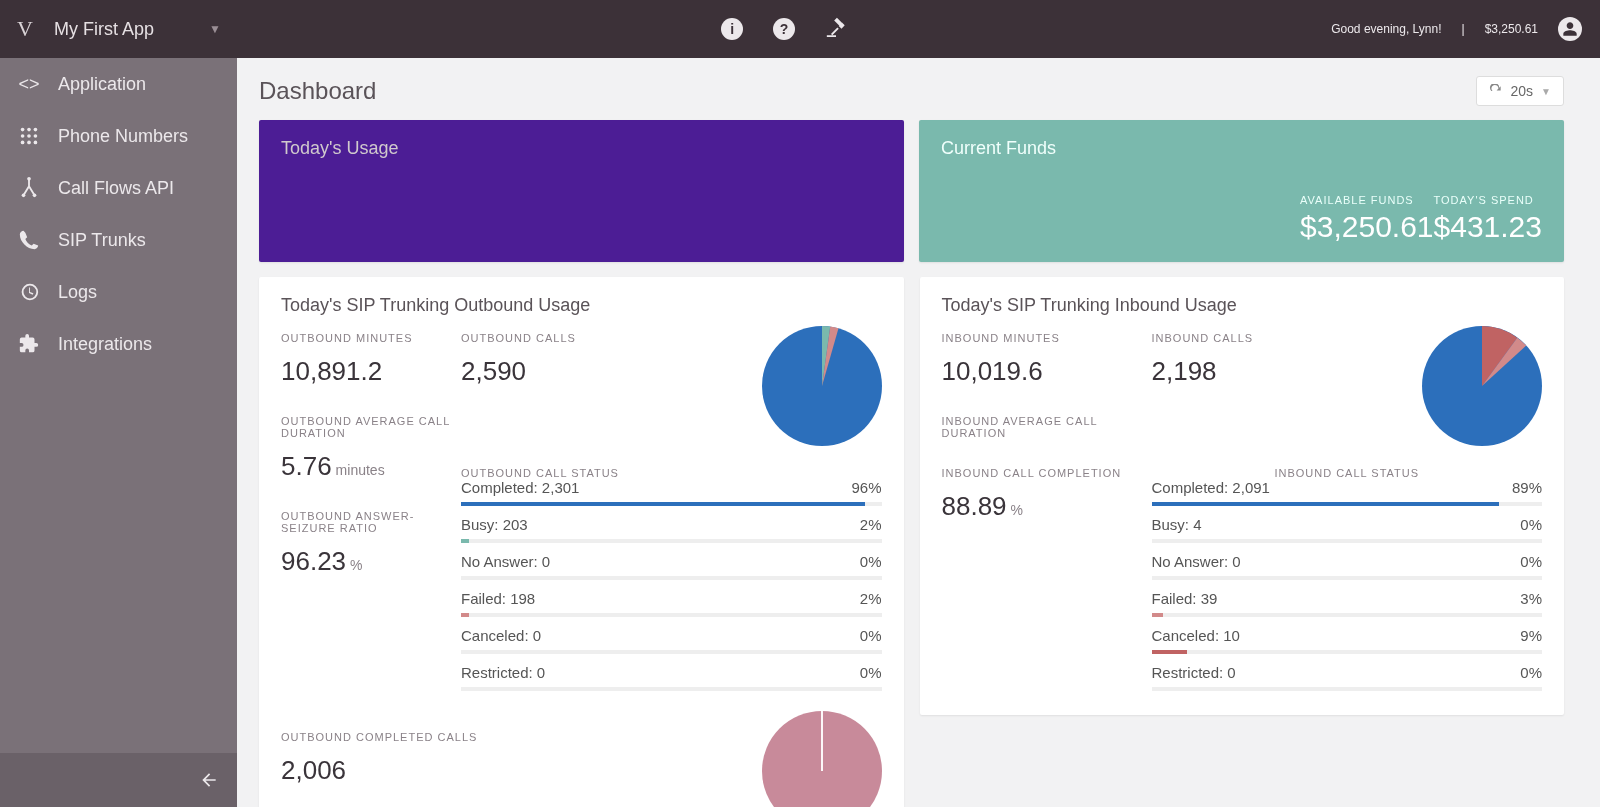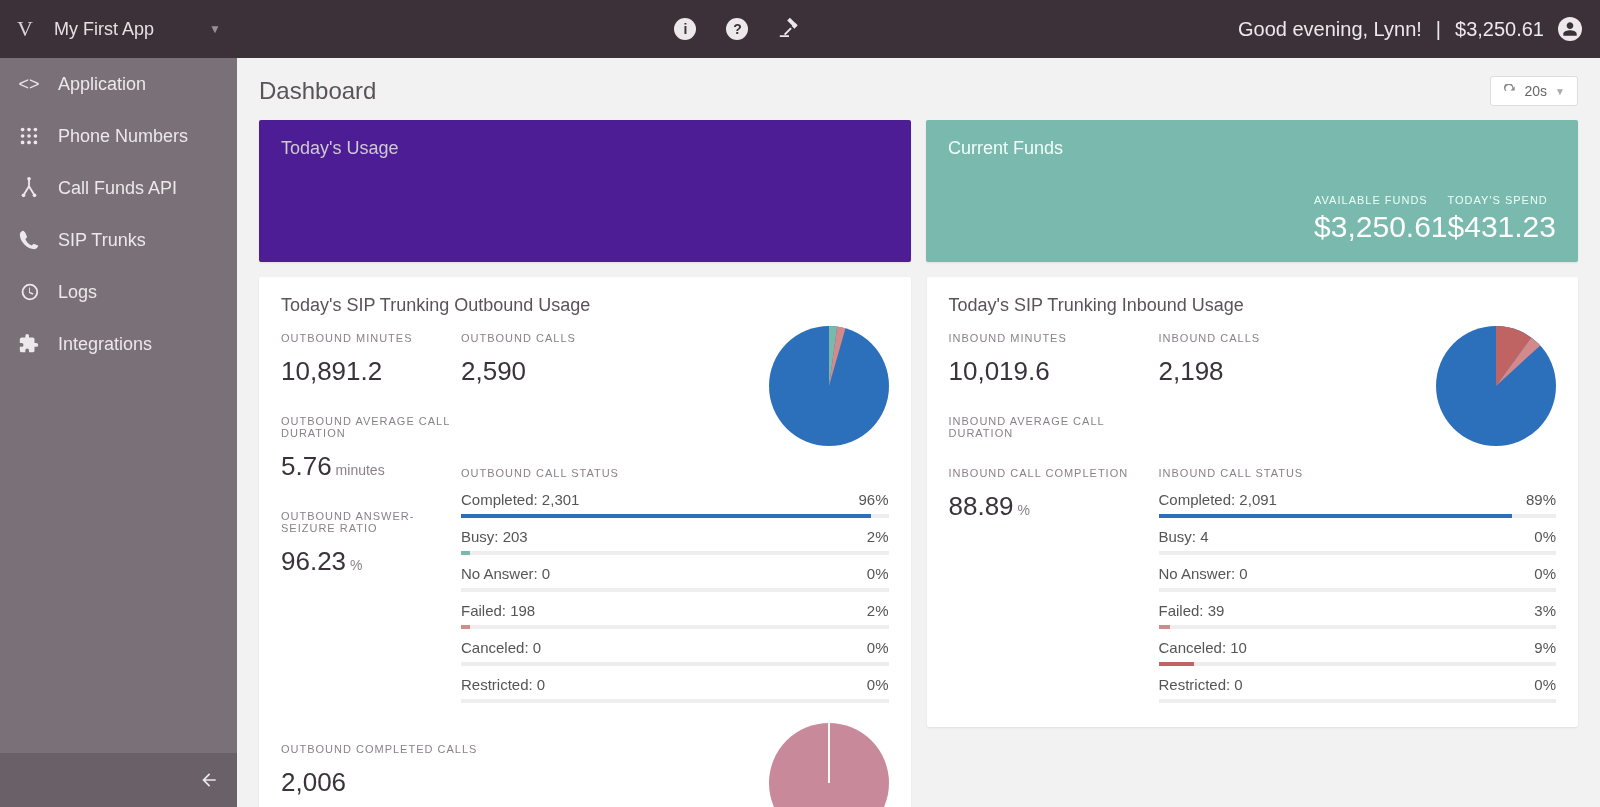--- a/index.html
+++ b/index.html
@@ -8,32 +8,32 @@
 
   
   .topbar { height:58px; background:#3c3138; display:flex; align-items:center; color:#e6e0e3; }
   .logo-cell { width:50px; display:flex; align-items:center; justify-content:center; font-family:serif; font-size:22px; color:#d8d2d5; }
   .app-select { width:187px; height:58px; display:flex; align-items:center; font-size:18px; color:#e6e0e3; padding-left:4px; cursor:pointer; }
   .app-select .chev { margin-left:auto; margin-right:16px; font-size:12px; color:#9a8e95; }
   .top-spacer { flex:1; }
   .top-icons { display:flex; gap:30px; align-items:center; }
   .icon-circle { width:22px; height:22px; border-radius:50%; background:#ece8eb; color:#3c3138; display:flex; align-items:center; justify-content:center; font-weight:bold; font-size:14px; cursor:pointer; }
   .gavel-icon svg { fill:#ece8eb; }
-  .greeting { margin-left:auto; margin-right:18px; display:flex; align-items:center; gap:14px; font-size:20px; color:#ece8eb; }
+  .greeting { margin-left:auto; margin-right:18px; display:flex; align-items:center; gap:20px; font-size:12px; color:#ece8eb; }
   .avatar-circle { width:24px; height:24px; border-radius:50%; background:#ece8eb; color:#3c3138; display:flex; align-items:center; justify-content:center; font-size:16px; cursor:pointer; }
 
   
   .sidebar { position:absolute; top:58px; left:0; width:237px; bottom:0; background:#7a7178; color:#ece8eb; }
   .side-item { display:flex; align-items:center; height:52px; padding-left:18px; font-size:18px; cursor:pointer; }
   .side-item svg, .side-item .side-glyph { width:22px; margin-right:18px; fill:#ece8eb; color:#ece8eb; text-align:center; font-size:18px; }
   .side-footer { position:absolute; bottom:0; left:0; right:0; height:54px; background:#6a6168; display:flex; align-items:center; justify-content:flex-end; padding-right:18px; cursor:pointer; }
   .side-footer svg { fill:#ece8eb; }
 
   
-  .main { position:absolute; top:58px; left:237px; right:0; bottom:0; overflow:hidden; padding:18px 22px 0 22px; }
+  .main { position:absolute; top:58px; left:237px; right:0; bottom:0; overflow:hidden; padding:18px 36px 0 22px; }
   .page-head { display:flex; align-items:center; margin-bottom:14px; }
   .page-title { font-size:24px; color:#5a5358; }
   .refresh-select { margin-left:auto; border:1px solid #ddd; border-radius:3px; background:#fff; padding:6px 12px; display:flex; align-items:center; gap:8px; font-size:14px; color:#666; cursor:pointer; }
 
   .row-top { display:flex; gap:15px; margin-bottom:15px; }
   .card { border-radius:2px; box-shadow:0 1px 2px rgba(0,0,0,0.08); }
   .card-dark { background:#4c1d95; color:#ece8eb; flex:1; padding:18px 22px; }
   .card-teal { background:#7ab9ad; color:#fff; flex:1; padding:18px 22px; }
   .card-title { font-size:18px; margin-bottom:10px; }
   .card-dark .card-title { color:#d0c9cd; }
@@ -54,21 +54,21 @@
   .mid-metrics { flex:1; }
   .metric-label { font-size:11px; letter-spacing:1px; color:#8a8288; text-transform:uppercase; margin-top:6px; }
   .metric-value { font-size:26px; color:#3a343a; margin-top:12px; }
   .metric-value .unit { font-size:14px; color:#8a8288; margin-left:4px; }
   .col-gap { height:22px; }
 
   .pie-wrap { position:absolute; right:0; top:0; width:120px; height:120px; }
   svg.pie { width:120px; height:120px; }
 
   .status-block { margin-top:12px; }
-  .status-title { font-size:11px; letter-spacing:1px; color:#8a8288; text-transform:uppercase; margin-bottom:12px; }
+  .status-title { font-size:11px; letter-spacing:1px; color:#8a8288; text-transform:uppercase; }
   .status-row { display:flex; justify-content:space-between; font-size:15px; color:#555; margin-top:10px; }
   .status-row:first-of-type { margin-top:0; }
   .pbar { height:4px; background:#eee; margin-top:6px; position:relative; }
   .pbar .fill { position:absolute; top:0; left:0; bottom:0; }
   .c-blue { background:#2c6fbb; }
   .c-teal { background:#7ab9ad; }
   .c-gray { background:#ccc; }
   .c-red { background:#d28a8a; }
   .c-dred { background:#c06363; }
   .c-lgray { background:#ddd; }
@@ -129,21 +129,21 @@
         </svg>
       <span>Phone Numbers</span>
     </div>
     <div class="side-item">
       <svg viewBox="0 0 24 24">
           <path d="M12 2v8M12 10l-6 10M12 10l6 10" stroke="#ece8eb" stroke-width="2" fill="none"></path>
           <circle cx="12" cy="2" r="2"></circle>
           <circle cx="6" cy="20" r="2"></circle>
           <circle cx="18" cy="20" r="2"></circle>
         </svg>
-      <span>Call Funds API</span>
+      <span>Call Flows API</span>
     </div>
     <div class="side-item">
       <svg viewBox="0 0 24 24">
           <path d="M6 2C4 2 2 4 2 6c0 8 8 16 16 16 2 0 4-2 4-4l-5-2-2 2c-3-1-6-4-7-7l2-2-2-5z"></path>
         </svg>
       <span>SIP Trunks</span>
     </div>
     <div class="side-item">
       <svg viewBox="0 0 24 24">
           <path d="M13 3a9 9 0 100 18 9 9 0 000-18zm0 2a7 7 0 110 14 7 7 0 010-14zM12 7v6l4 2 .8-1.6L13 12V7h-1z"></path>
@@ -291,21 +291,21 @@
             <div class="col-gap"></div>
             <div class="metric-label">INBOUND AVERAGE CALL DURATION</div>
             <div class="col-gap"></div>
             <div class="metric-label">INBOUND CALL COMPLETION</div>
             <div class="metric-value"><span>88.89</span><span class="unit">%</span></div>
           </div>
           <div class="mid-metrics">
             <div class="metric-label">INBOUND CALLS</div>
             <div class="metric-value">2,198</div>
 
-            <div class="status-block" style="margin-top:80px;">
+            <div class="status-block" style="margin-top:80px;text-align:center;">
               <div class="status-title">INBOUND CALL STATUS</div>
               <div id="inbound-status-list">
                   <div class="status-row">
                     <span>Completed: 2,091</span>
                     <span>89%</span>
                   </div>
                   <div class="pbar">
                     <div class="fill c-blue" style="width: 89%;"></div>
                   </div>
                   <div class="status-row">

